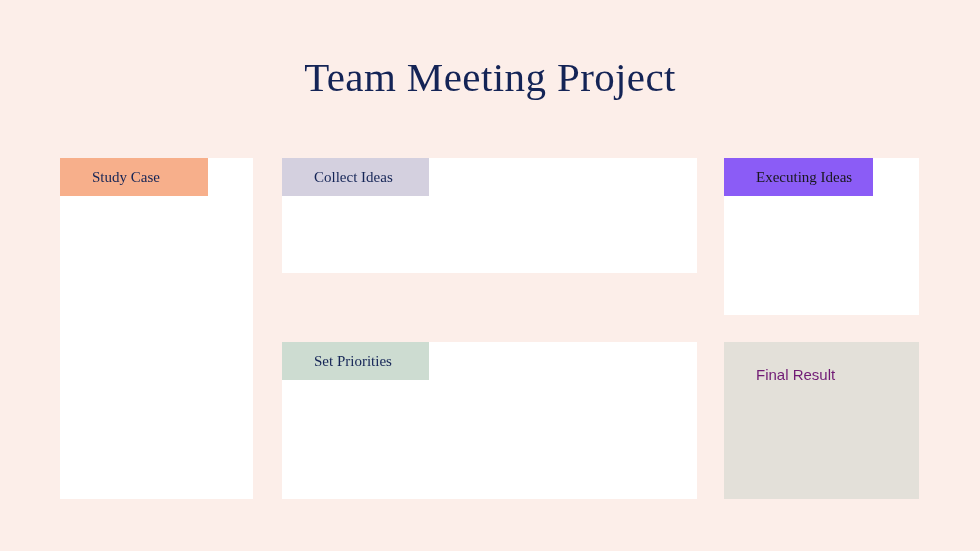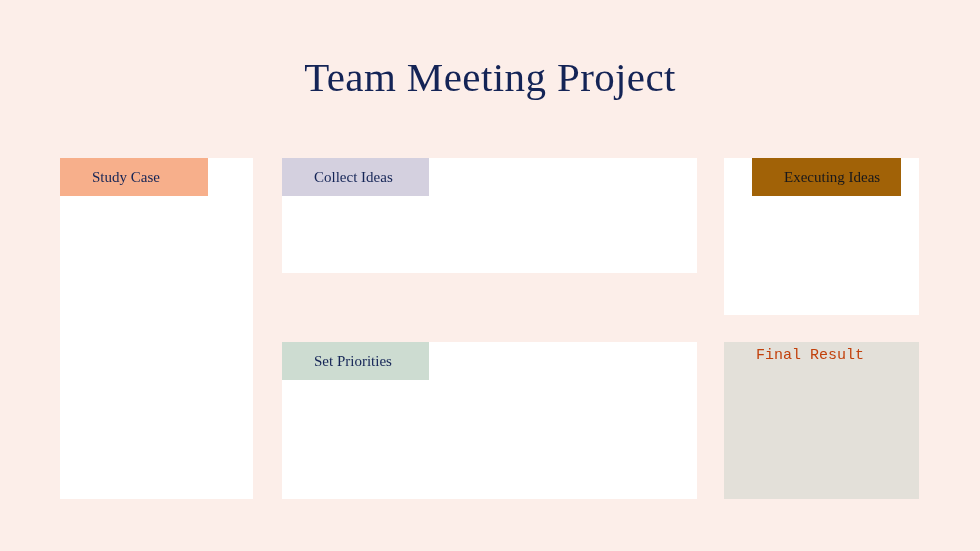--- a/index.html
+++ b/index.html
@@ -75,37 +75,37 @@
     white-space: nowrap;
   }
   .card-header-label.dark {
     color: #18181c;
   }
 
   
   .card-plain-label {
     position: absolute;
     left: 32px;
-    top: 6px;
-    font-family: Liberation Mono, monospace;
+    top: 25px;
+    font-family: Liberation Sans, sans-serif;
     font-size: 15px;
-    color: #c2410c;
+    color: #701a75;
     line-height: 1;
     white-space: nowrap;
   }
 
   
   #card-study-case      { left: 60px;  top: 158px; width: 193px; height: 341px; }
   #card-study-case .card-header   { width: 148px; background: #f7af8b; }
 
   #card-collect-ideas   { left: 282px; top: 158px; width: 415px; height: 115px; }
   #card-collect-ideas .card-header { width: 147px; background: #d4d0df; }
 
   #card-executing-ideas { left: 724px; top: 158px; width: 195px; height: 157px; }
-  #card-executing-ideas .card-header { width: 149px; background: #a16207; margin-left: 28px; }
+  #card-executing-ideas .card-header { width: 149px; background: #8b5cf6; }
 
   #card-set-priorities  { left: 282px; top: 342px; width: 415px; height: 157px; padding-left: 44px; }
   #card-set-priorities .card-header { width: 147px; background: #cddcd1; }
 
   #card-final-result    { left: 724px; top: 342px; width: 195px; height: 157px; }
 </style>
 </head>
 <body>
 
 <div id="slide">

